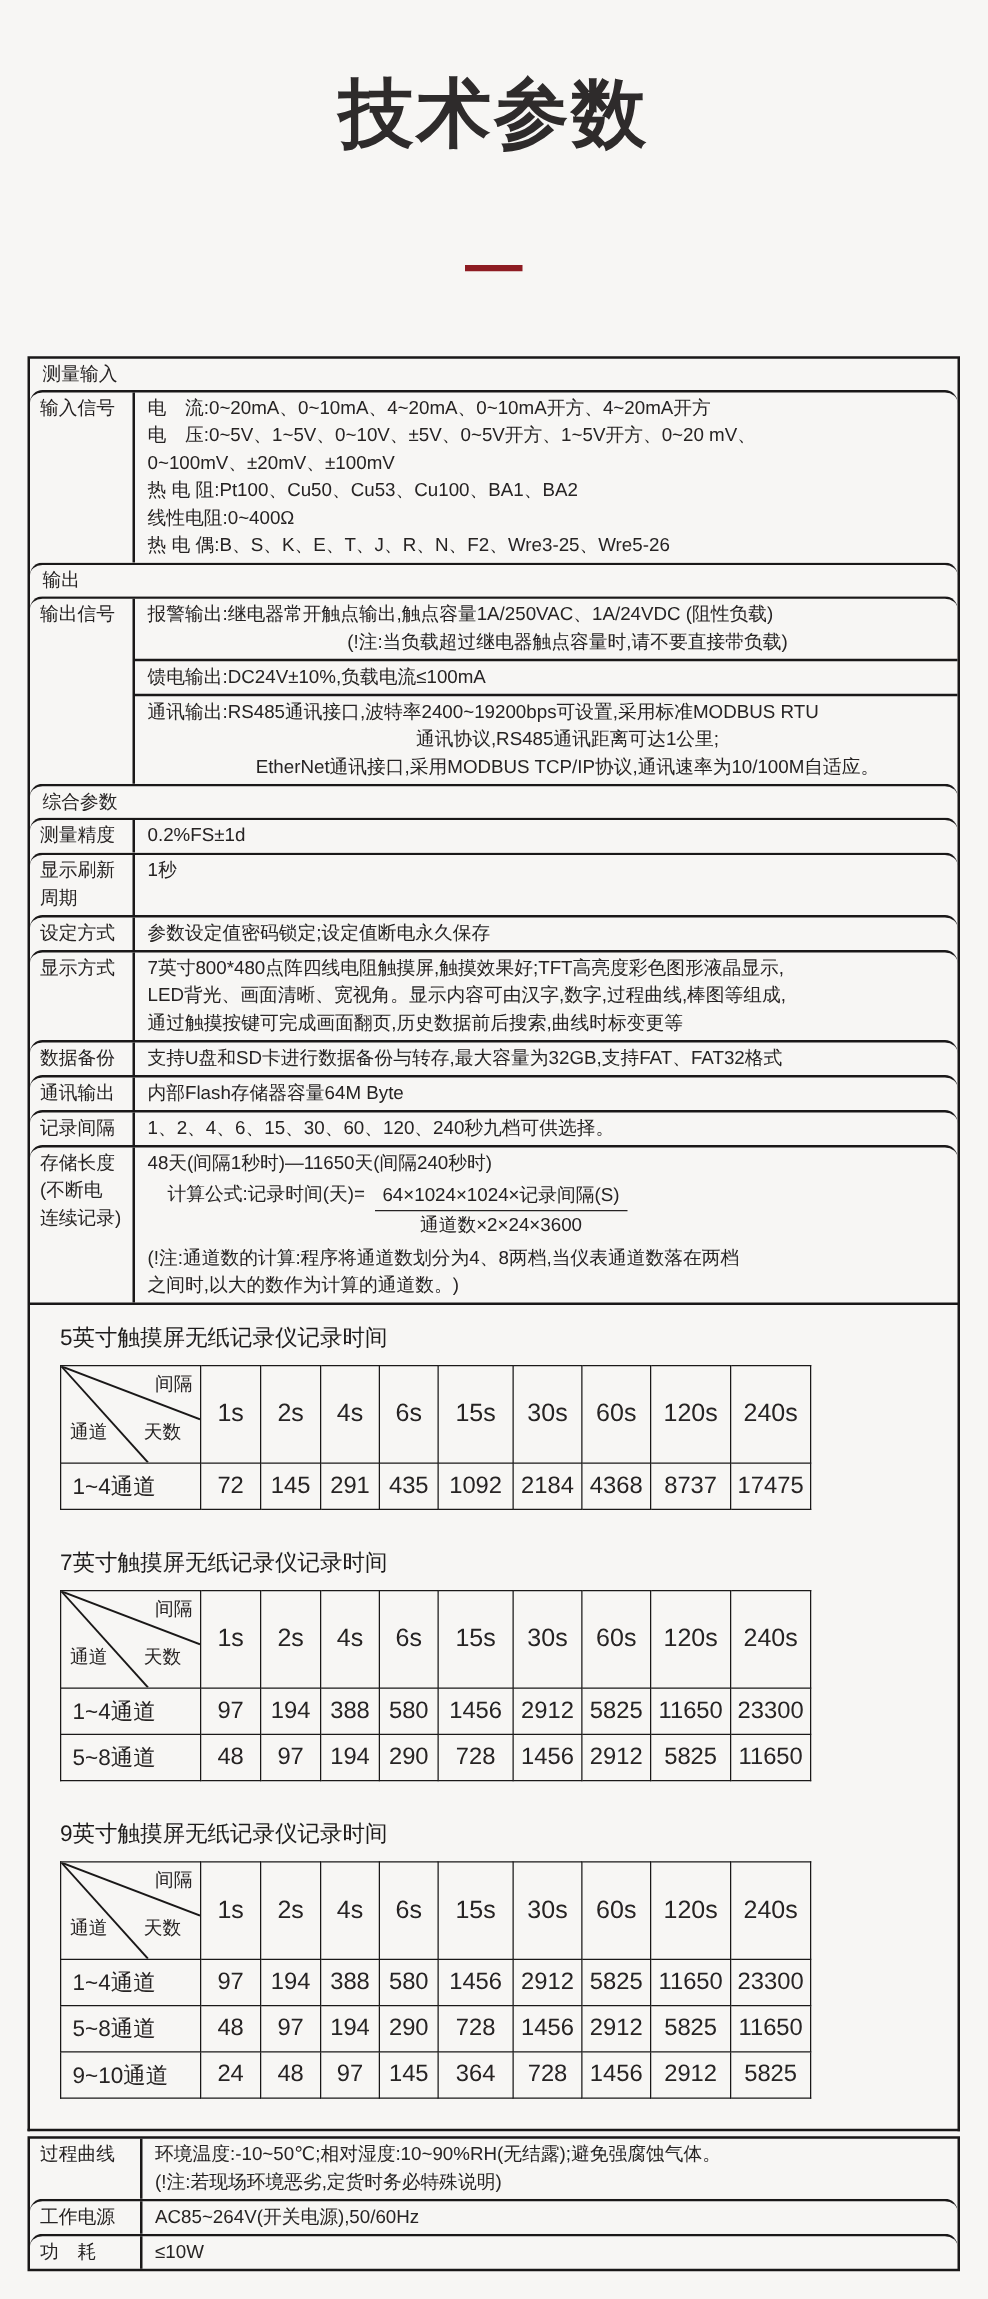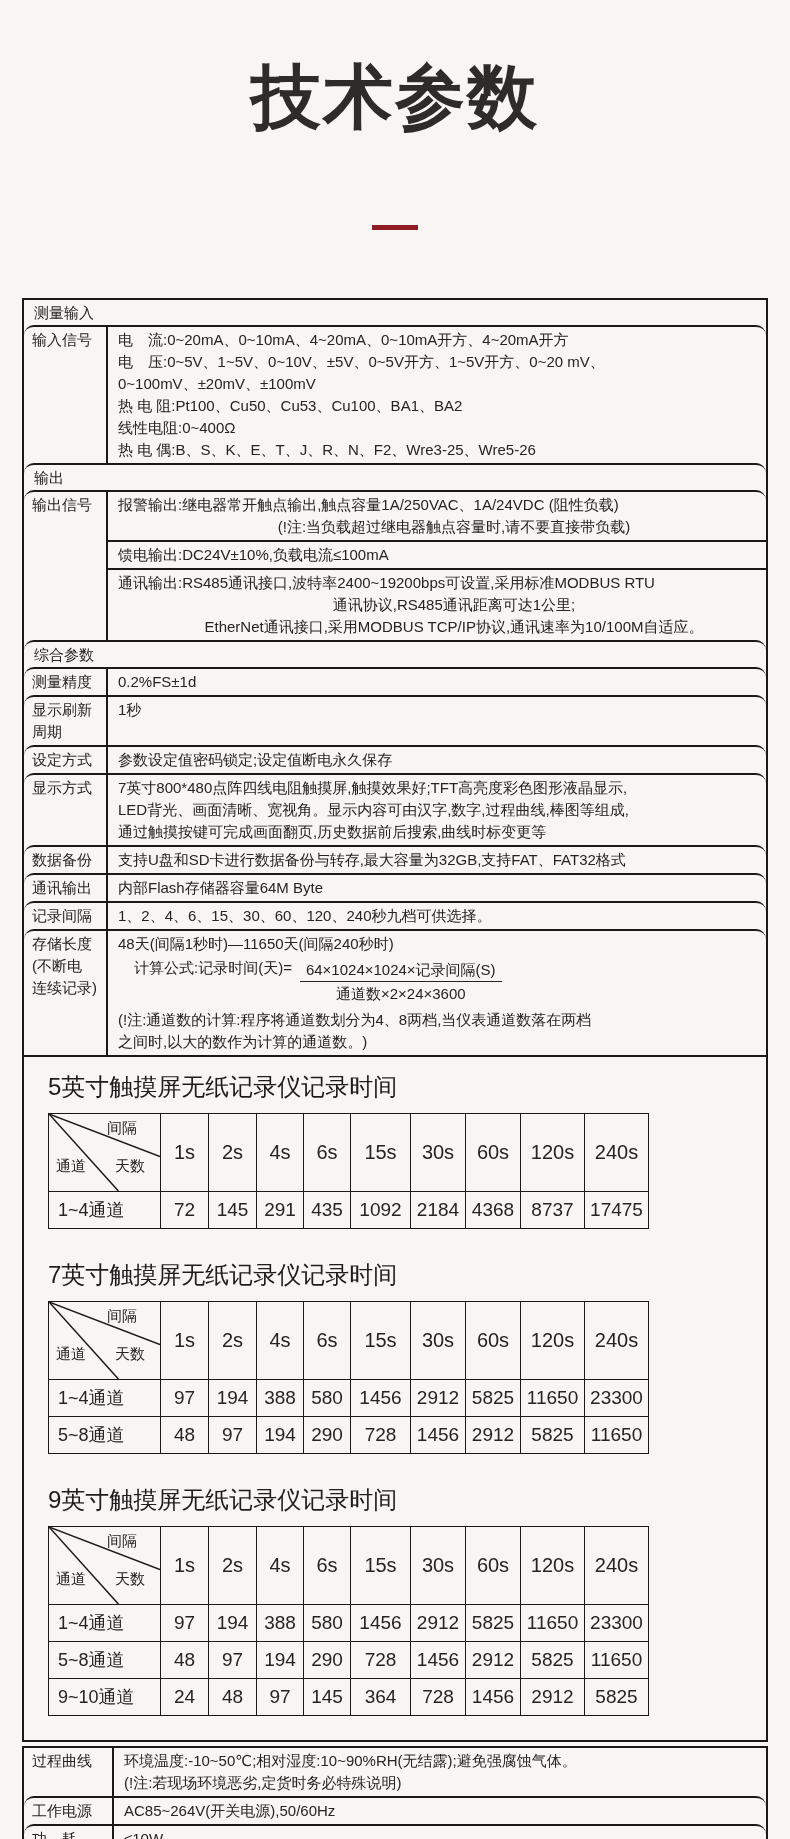--- a/index.html
+++ b/index.html
@@ -8,21 +8,21 @@
     background:#f7f6f4;
     color:#262323;
     font-family:"Liberation Sans","DejaVu Sans",sans-serif;
     font-weight:500;
     overflow:hidden;
   }
   
   .title{
     margin:52px 0 0;
     text-align:center;
-    font-size:70px;
+    font-size:60px;
     line-height:1.3;
     font-weight:900;
     letter-spacing:2px;
     color:#2e2b2b;
   }
   .divider{
     width:46px;height:5px;
     background:#8e1c22;
     margin:82px auto 68px;
   }
@@ -46,41 +46,41 @@
   .frac{display:inline-block;text-align:center;line-height:21px;}
   .num{display:block;border-bottom:1.5px solid #262323;padding:0 6px 1px;}
   .den{display:block;padding-top:1px;}
   
   .recbox{
     margin:0 22px;
     border:2px solid #1a1818;
     border-top:0;
     padding:6px 12px 24px;
   }
-  .cap{font-size:24px;margin:14px 0 10px 12px;color:#1e1c1c;}
+  .cap{font-size:18px;margin:14px 0 10px 12px;color:#1e1c1c;}
   .rec-first .cap{margin-top:8px;}
   .rec-mid .cap, .rec-last .cap{margin-top:30px;}
   table.rt{
     border-collapse:collapse;
     table-layout:fixed;
     width:600px;
     margin-left:12px;
     background:transparent;
   }
   .rt th,.rt td{border:1.5px solid #1a1818;padding:0;font-weight:500;}
   .rt tr.hr{height:78px;}
   .rt tr.dr{height:37px;}
   .rt th{font-size:20px;text-align:center;vertical-align:middle;}
   .rt td{font-size:19px;text-align:center;vertical-align:middle;margin-left:43px;}
   .rt td.rl{font-size:18px;text-align:left;padding-left:9px;}
   .corner{position:relative;padding:0;}
   .corner svg{position:absolute;left:0;top:0;width:100%;height:100%;}
   .corner svg line{stroke:#1a1818;stroke-width:1.5;vector-effect:non-scaling-stroke;}
   .corner span{position:absolute;font-size:15px;font-weight:500;}
-  .ct{top:5px;right:23px;}
+  .ct{top:5px;right:6px;}
   .cm{bottom:15px;right:15px;}
   .cb{bottom:15px;left:7px;}
   
   .env{
     margin:4px 22px 0;
     border:2px solid #1a1818;
     font-size:15px;
   }
   .env .lbl{flex:0 0 76px;}
 </style>

